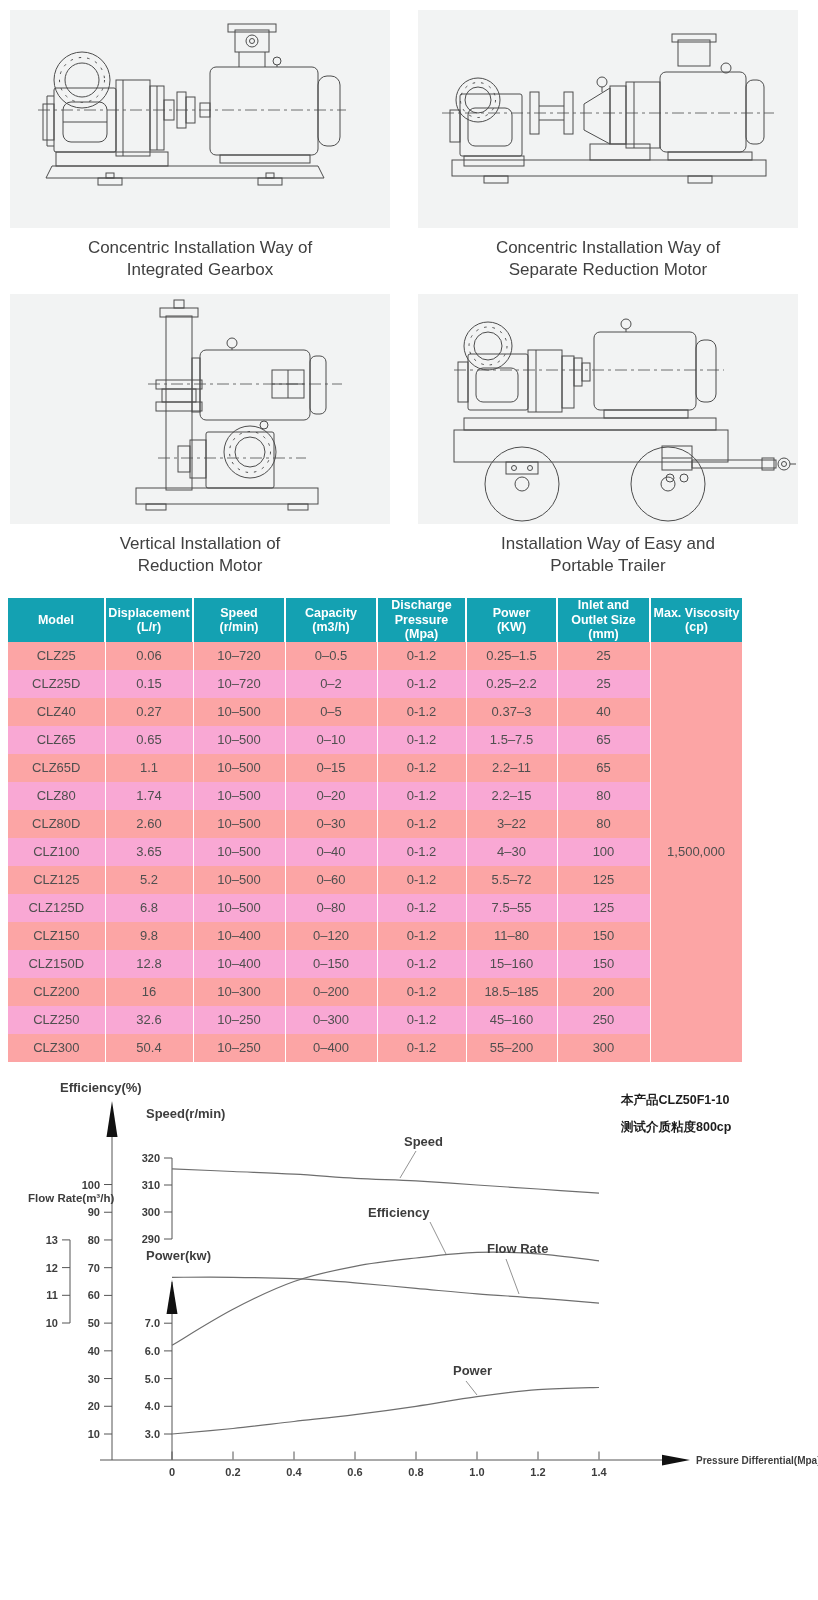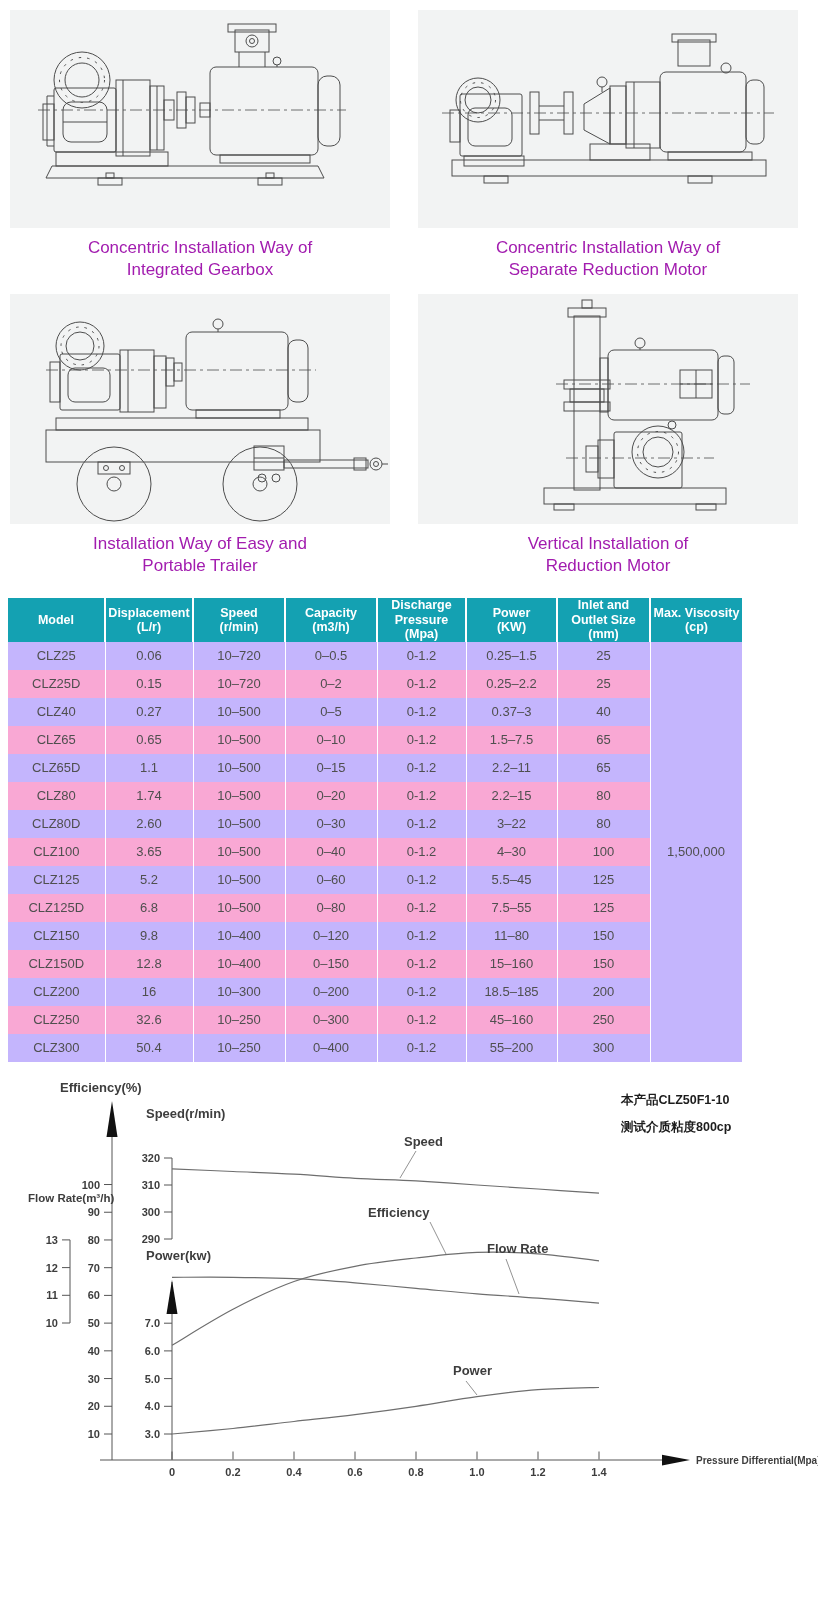--- a/index.html
+++ b/index.html
@@ -3,30 +3,30 @@
 <meta charset="utf-8">
 <style>
   :root{ --teal:#14a1b2; --teal2:#10a3b6; }
   html,body{margin:0;padding:0;background:#fff;}
   body{width:818px;font-family:"Liberation Sans",sans-serif;}
   .figs{padding:10px 10px 0 10px;}
   .fig-row{display:flex;gap:28px;}
   .fig{width:380px;display:flex;flex-direction:column;}
   .panel{background:#f2f3f3;}
   .panel svg{display:block;}
-  .cap{text-align:center;font-size:17px;color:#a21caf;line-height:1.3;
+  .cap{text-align:center;font-size:17px;color:#404040;line-height:1.3;
        padding:9px 0 13px 0;white-space:pre-line;}
   table.spec{border-collapse:collapse;table-layout:fixed;margin:8px 0 0 8px;width:734px;}
   table.spec th{background:var(--teal);color:#fff;font-size:12.5px;font-weight:bold;
        line-height:1.16;white-space:pre-line;height:40px;vertical-align:middle;
        border-right:2px solid #fff;padding:0 1px;text-align:center;}
   table.spec th:last-child{border-right:none;}
   table.spec td{font-size:13px;color:#4f4f4f;text-align:center;height:28px;
        border-right:1px solid #fff;padding:0 2px;}
-  table.spec tr.g td{background:#c4b5fd;}
+  table.spec tr.g td{background:#fca5a5;}
   table.spec tr.w td{background:#f9a8d4;}
   table.spec td.visc{background:#efefef;font-size:13px;color:#4f4f4f;}
   .ptitle{margin:46px 0 0 10px;font-size:21px;font-weight:bold;color:var(--teal2);}
   .chartwrap{margin-top:12px;}
   .tick{font:bold 11px "Liberation Sans",sans-serif;fill:#3d3d3d;}
   .axlabel{font-weight:bold;fill:#3d3d3d;font-family:"Liberation Sans",sans-serif;}
   .serlabel{font:bold 13px "Liberation Sans",sans-serif;fill:#3d3d3d;}
   .anno{font:bold 12.5px "Liberation Sans",sans-serif;fill:#1c1c1c;}
   .xlabel{font:bold 10px "Liberation Sans",sans-serif;fill:#3d3d3d;}
   .draw{stroke:#4d4d4d;fill:none;stroke-width:1;}
@@ -119,20 +119,56 @@
         </div>
         <div class="cap">Concentric Installation Way of
 Separate Reduction Motor</div>
       </div>
     </div>
     <div class="fig-row">
       <div class="fig">
         <div class="panel">
           <svg width="380" height="230" viewBox="0 0 380 230">
             <g class="draw">
+              <line x1="138" y1="90" x2="332" y2="90" stroke-dasharray="12 4 3 4" stroke-width="0.8"></line>
+              <line x1="148" y1="164" x2="296" y2="164" stroke-dasharray="12 4 3 4" stroke-width="0.8"></line>
+              <rect x="156" y="22" width="26" height="174"></rect>
+              <rect x="150" y="14" width="38" height="9"></rect>
+              <rect x="164" y="6" width="10" height="8"></rect>
+              <rect x="146" y="86" width="46" height="9"></rect>
+              <rect x="146" y="108" width="46" height="9"></rect>
+              <rect x="152" y="95" width="34" height="13"></rect>
+              <rect x="190" y="56" width="110" height="70" rx="6"></rect>
+              <rect x="300" y="62" width="16" height="58" rx="6"></rect>
+              <circle cx="222" cy="49" r="5"></circle>
+                <line x1="222" y1="54" x2="222" y2="56"></line>
+              <rect x="262" y="76" width="32" height="28"></rect>
+              <line x1="262" y1="90" x2="294" y2="90"></line>
+                <line x1="278" y1="76" x2="278" y2="104"></line>
+              <rect x="182" y="64" width="8" height="54"></rect>
+              <rect x="196" y="138" width="68" height="56" rx="2"></rect>
+              <circle cx="240" cy="158" r="26"></circle>
+                <circle cx="240" cy="158" r="15"></circle>
+              <circle cx="240" cy="158" r="20.5" stroke-dasharray="2.5 6"></circle>
+              <rect x="180" y="146" width="16" height="38"></rect>
+              <rect x="168" y="152" width="12" height="26"></rect>
+              <circle cx="254" cy="131" r="4"></circle>
+              <rect x="126" y="194" width="182" height="16"></rect>
+              <rect x="136" y="210" width="20" height="6"></rect>
+                <rect x="278" y="210" width="20" height="6"></rect>
+            </g>
+          </svg>
+        </div>
+        <div class="cap">Vertical Installation of
+Reduction Motor</div>
+      </div>
+      <div class="fig">
+        <div class="panel">
+          <svg width="380" height="230" viewBox="0 0 380 230">
+            <g class="draw">
               <line x1="36" y1="76" x2="306" y2="76" stroke-dasharray="12 4 3 4" stroke-width="0.8"></line>
               <circle cx="70" cy="52" r="24"></circle>
                 <circle cx="70" cy="52" r="14"></circle>
               <circle cx="70" cy="52" r="19" stroke-dasharray="2.5 6"></circle>
               <rect x="50" y="60" width="60" height="56" rx="2"></rect>
               <rect x="58" y="74" width="42" height="34" rx="7"></rect>
               <rect x="40" y="68" width="10" height="40"></rect>
               <rect x="110" y="56" width="34" height="62"></rect>
               <line x1="118" y1="56" x2="118" y2="118"></line>
               <rect x="144" y="62" width="12" height="52"></rect>
@@ -160,56 +196,20 @@
               <rect x="344" y="164" width="12" height="12"></rect>
               <circle cx="366" cy="170" r="6"></circle>
                 <circle cx="366" cy="170" r="2.5"></circle>
               <line x1="372" y1="170" x2="378" y2="170"></line>
             </g>
           </svg>
         </div>
         <div class="cap">Installation Way of Easy and
 Portable Trailer</div>
       </div>
-      <div class="fig">
-        <div class="panel">
-          <svg width="380" height="230" viewBox="0 0 380 230">
-            <g class="draw">
-              <line x1="138" y1="90" x2="332" y2="90" stroke-dasharray="12 4 3 4" stroke-width="0.8"></line>
-              <line x1="148" y1="164" x2="296" y2="164" stroke-dasharray="12 4 3 4" stroke-width="0.8"></line>
-              <rect x="156" y="22" width="26" height="174"></rect>
-              <rect x="150" y="14" width="38" height="9"></rect>
-              <rect x="164" y="6" width="10" height="8"></rect>
-              <rect x="146" y="86" width="46" height="9"></rect>
-              <rect x="146" y="108" width="46" height="9"></rect>
-              <rect x="152" y="95" width="34" height="13"></rect>
-              <rect x="190" y="56" width="110" height="70" rx="6"></rect>
-              <rect x="300" y="62" width="16" height="58" rx="6"></rect>
-              <circle cx="222" cy="49" r="5"></circle>
-                <line x1="222" y1="54" x2="222" y2="56"></line>
-              <rect x="262" y="76" width="32" height="28"></rect>
-              <line x1="262" y1="90" x2="294" y2="90"></line>
-                <line x1="278" y1="76" x2="278" y2="104"></line>
-              <rect x="182" y="64" width="8" height="54"></rect>
-              <rect x="196" y="138" width="68" height="56" rx="2"></rect>
-              <circle cx="240" cy="158" r="26"></circle>
-                <circle cx="240" cy="158" r="15"></circle>
-              <circle cx="240" cy="158" r="20.5" stroke-dasharray="2.5 6"></circle>
-              <rect x="180" y="146" width="16" height="38"></rect>
-              <rect x="168" y="152" width="12" height="26"></rect>
-              <circle cx="254" cy="131" r="4"></circle>
-              <rect x="126" y="194" width="182" height="16"></rect>
-              <rect x="136" y="210" width="20" height="6"></rect>
-                <rect x="278" y="210" width="20" height="6"></rect>
-            </g>
-          </svg>
-        </div>
-        <div class="cap">Vertical Installation of
-Reduction Motor</div>
-      </div>
     </div>
   </div>
 
   <table class="spec">
     <colgroup>
         <col style="width: 97px;">
         <col style="width: 88px;">
         <col style="width: 92px;">
         <col style="width: 92px;">
         <col style="width: 89px;">
@@ -311,21 +311,21 @@
           <td>0-1.2</td>
           <td>4–30</td>
           <td>100</td>
         </tr>
         <tr class="g">
           <td>CLZ125</td>
           <td>5.2</td>
           <td>10–500</td>
           <td>0–60</td>
           <td>0-1.2</td>
-          <td>5.5–45</td>
+          <td>5.5–72</td>
           <td>125</td>
         </tr>
         <tr class="w">
           <td>CLZ125D</td>
           <td>6.8</td>
           <td>10–500</td>
           <td>0–80</td>
           <td>0-1.2</td>
           <td>7.5–55</td>
           <td>125</td>

